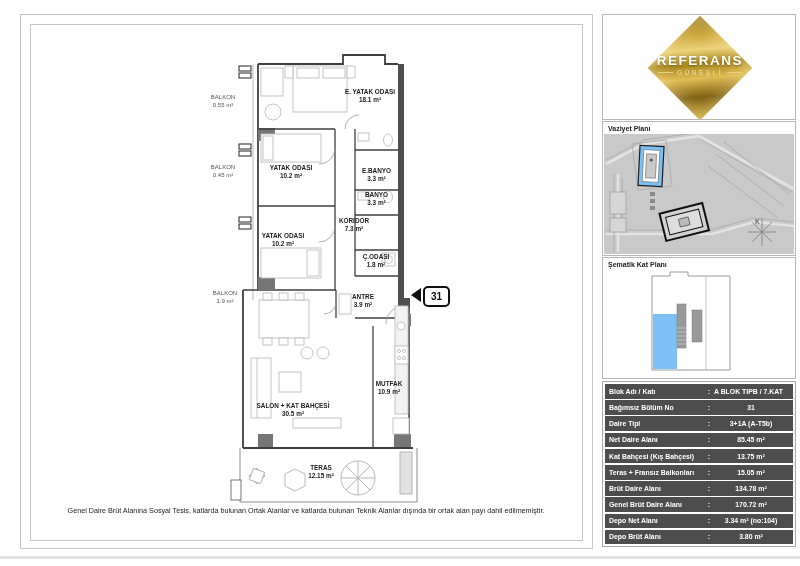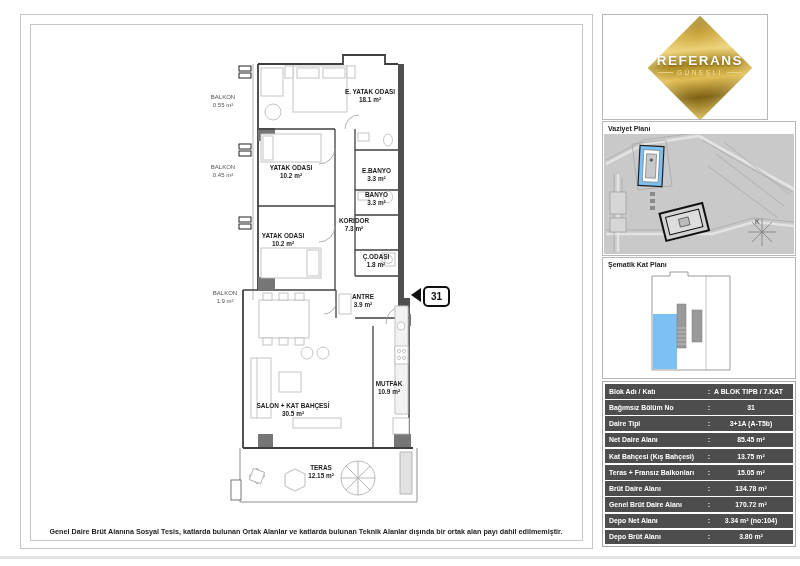--- a/index.html
+++ b/index.html
@@ -224,21 +224,21 @@
         <span>1.9 m²</span>
       </div>
 
     
     <div class="marker-tri" style="left:216px;top:238px;"></div>
     <div class="marker-box" style="left:228px;top:236px;">
       <span>31</span>
       </div>
   </div>
 
-  <div class="panel" style="left:602px;top:14px;width:166px;height:106px;overflow:hidden;">
+  <div class="panel" style="left:602px;top:14px;width:194px;height:106px;overflow:hidden;">
     <div class="diamond" style="left:60px;top:16px;"></div>
     <div class="abs" style="left:0;top:38px;width:194px;display:flex;flex-direction:column;align-items:center;">
       <div class="logo-title">REFERANS</div>
       <div class="logo-sub">
         <div class="bar"></div>
         <div class="txt">GÜNEŞLİ</div>
         <div class="bar"></div>
       </div>
     </div>
   </div>
@@ -356,15 +356,15 @@
         <span class="t-sep">:</span>
         <span class="t-val">3.34 m² (no:104)</span>
       </div>
     <div class="trow">
       <span class="t-label">Depo Brüt Alanı</span>
         <span class="t-sep">:</span>
         <span class="t-val">3.80 m²</span>
       </div>
   </div>
 
-  <div class="disclaimer" style="left:40px;top:527px;width:532px;font-weight:bold;">Genel Daire Brüt Alanına Sosyal Tesis, katlarda bulunan Ortak Alanlar ve katlarda bulunan Teknik Alanlar dışında bir ortak alan payı dahil edilmemiştir.</div>
+  <div class="disclaimer" style="left:40px;top:506px;width:532px;">Genel Daire Brüt Alanına Sosyal Tesis, katlarda bulunan Ortak Alanlar ve katlarda bulunan Teknik Alanlar dışında bir ortak alan payı dahil edilmemiştir.</div>
 
 </div>
 
 </body></html>

